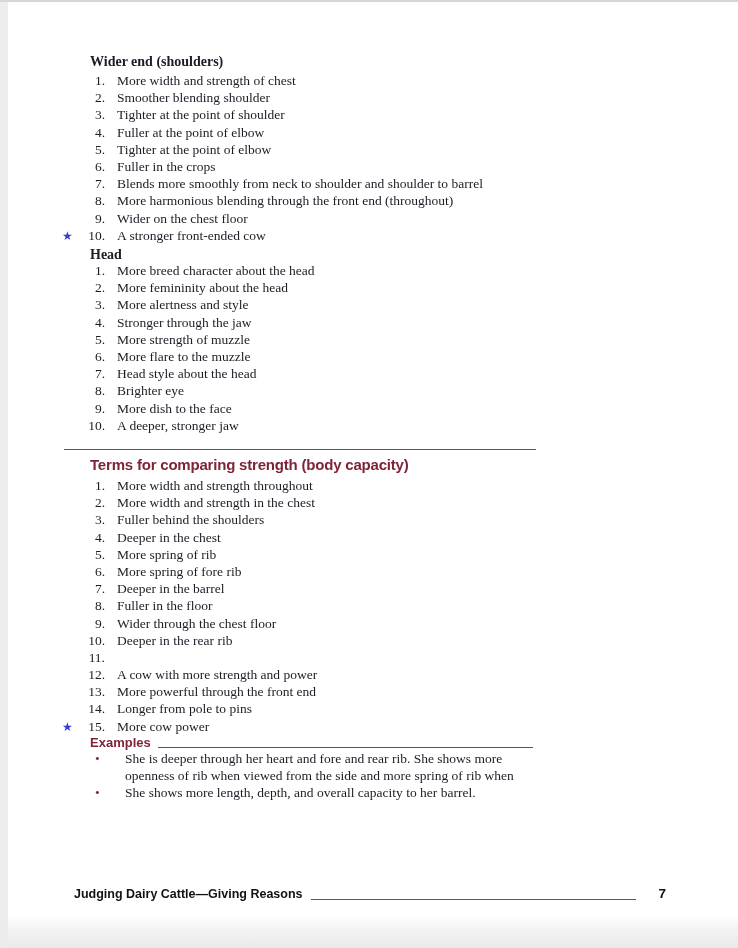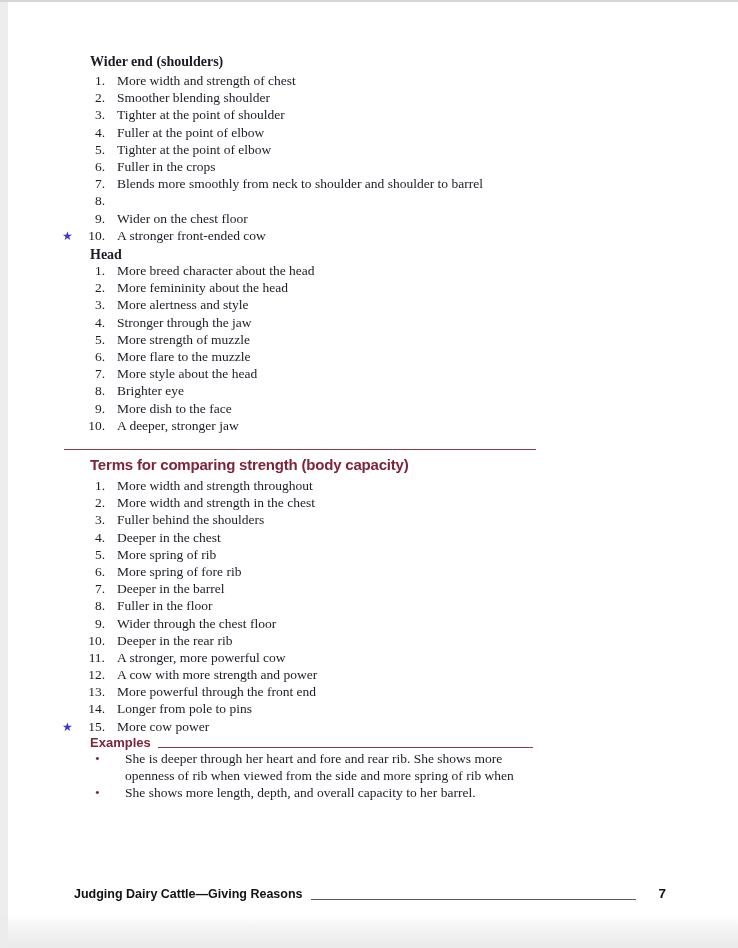--- a/index.html
+++ b/index.html
@@ -143,20 +143,21 @@
 
     <div class="li-row">
       <span class="star-slot" style="visibility: hidden;">★</span>
       <span class="num-slot">7.</span>
       <span class="txt-slot">Blends more smoothly from neck to shoulder and shoulder to barrel</span>
     </div>
 
     <div class="li-row">
       <span class="star-slot" style="visibility: hidden;">★</span>
       <span class="num-slot">8.</span>
+      <span class="txt-slot">More harmonious blending through the front end (throughout)</span>
     </div>
 
     <div class="li-row">
       <span class="star-slot" style="visibility: hidden;">★</span>
       <span class="num-slot">9.</span>
       <span class="txt-slot">Wider on the chest floor</span>
     </div>
 
     <div class="li-row">
       <span class="star-slot">★</span>
@@ -200,21 +201,21 @@
 
     <div class="li-row">
       <span class="star-slot" style="visibility: hidden;">★</span>
       <span class="num-slot">6.</span>
       <span class="txt-slot">More flare to the muzzle</span>
     </div>
 
     <div class="li-row">
       <span class="star-slot" style="visibility: hidden;">★</span>
       <span class="num-slot">7.</span>
-      <span class="txt-slot">More style about the head</span>
+      <span class="txt-slot">Head style about the head</span>
     </div>
 
     <div class="li-row">
       <span class="star-slot" style="visibility: hidden;">★</span>
       <span class="num-slot">8.</span>
       <span class="txt-slot">Brighter eye</span>
     </div>
 
     <div class="li-row">
       <span class="star-slot" style="visibility: hidden;">★</span>
@@ -289,21 +290,20 @@
 
     <div class="li-row">
       <span class="star-slot" style="visibility: hidden;">★</span>
       <span class="num-slot">10.</span>
       <span class="txt-slot">Deeper in the rear rib</span>
     </div>
 
     <div class="li-row">
       <span class="star-slot" style="visibility: hidden;">★</span>
       <span class="num-slot">11.</span>
-      <span class="txt-slot">A stronger, more powerful cow</span>
     </div>
 
     <div class="li-row">
       <span class="star-slot" style="visibility: hidden;">★</span>
       <span class="num-slot">12.</span>
       <span class="txt-slot">A cow with more strength and power</span>
     </div>
 
     <div class="li-row">
       <span class="star-slot" style="visibility: hidden;">★</span>

